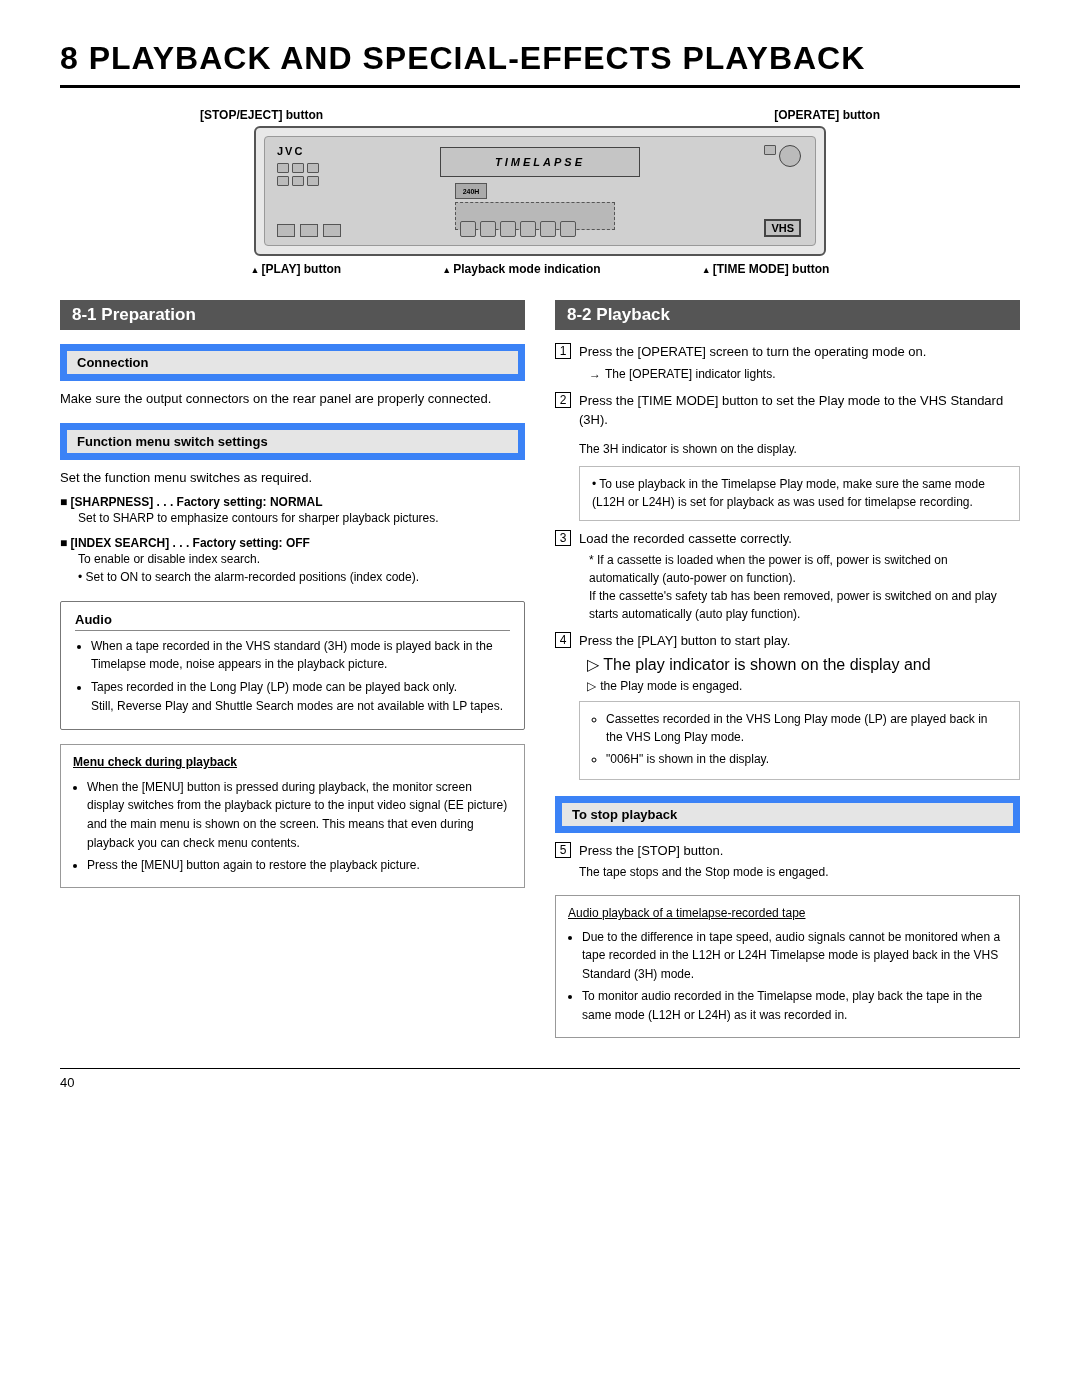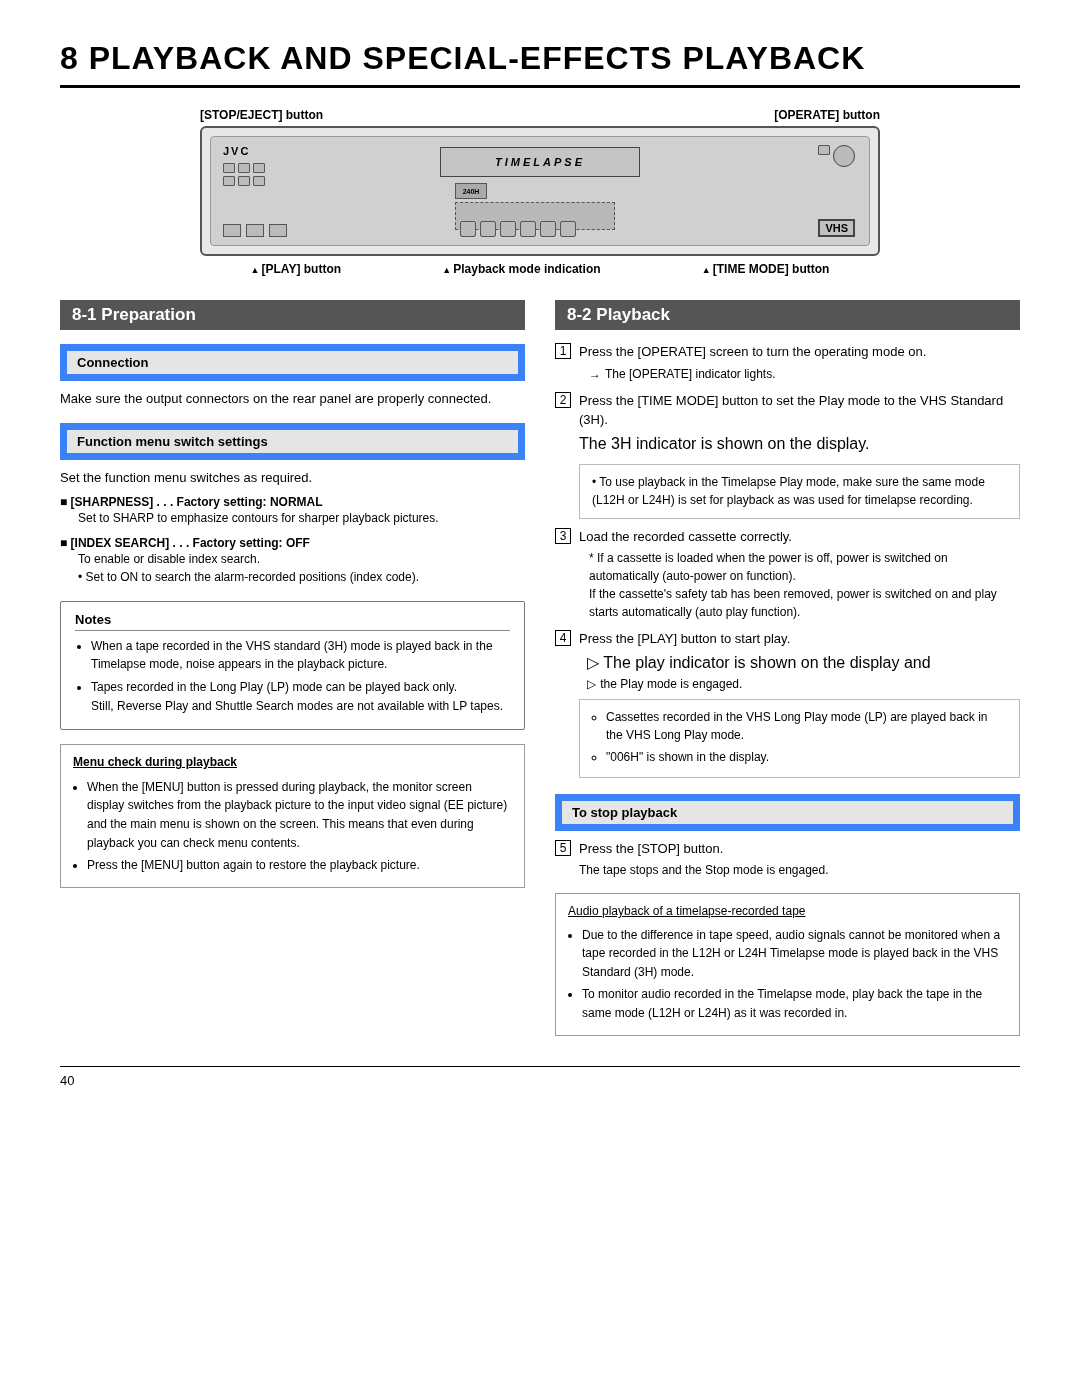--- a/index.html
+++ b/index.html
@@ -34,21 +34,21 @@
     }
     .diagram-labels-top {
       display: flex;
       justify-content: space-between;
       width: 680px;
       margin-bottom: 4px;
       font-size: 12px;
       font-weight: bold;
     }
     .vcr-diagram {
-      width: 680px;
+      width: 572px;
       height: 130px;
       border: 2px solid #555;
       background: #e8e8e8;
       position: relative;
       border-radius: 6px;
     }
     
     .vcr-inner {
       position: absolute;
       top: 8px; left: 8px; right: 8px; bottom: 8px;
@@ -353,21 +353,21 @@
         <p class="indented">Set to SHARP to emphasize contours for sharper playback pictures.</p>
       </div>
 
       <div style="margin-top:8px;">
         <p class="bold-label">■ [INDEX SEARCH] . . . Factory setting: OFF</p>
         <p class="indented">To enable or disable index search.</p>
         <p class="indented">• Set to ON to search the alarm-recorded positions (index code).</p>
       </div>
 
       <div class="notes-box">
-        <div class="notes-title">Notes</div>
+        <div class="notes-title">Audio</div>
         <ul>
           <li>When a tape recorded in the VHS standard (3H) mode is played back in the Timelapse mode, noise appears in the playback picture.</li>
           <li>Tapes recorded in the Long Play (LP) mode can be played back only.<br>Still, Reverse Play and Shuttle Search modes are not available with LP tapes.</li>
         </ul>
       </div>
 
       <div class="menu-check-box">
         <div class="menu-check-title">Menu check during playback</div>
         <ul style="list-style: disc; padding-left:14px;">
           <li>When the [MENU] button is pressed during playback, the monitor screen display switches from the playback picture to the input video signal (EE picture) and the main menu is shown on the screen. This means that even during playback you can check menu contents.</li>
@@ -389,21 +389,21 @@
               <span class="arrow-right"></span>
               <span>The [OPERATE] indicator lights.</span>
             </div>
           </div>
         </li>
 
         <li style="margin-top:4px;">
           <div class="step-num">2</div>
           <div class="step-content">
             <span>Press the [TIME MODE] button to set the Play mode to the VHS Standard (3H).</span>
-            <div style="font-size:16px;margin-top:2px;">The 3H indicator is shown on the display.</div>
+            <div style="font-size:12px;margin-top:10px;">The 3H indicator is shown on the display.</div>
             <div class="bullet-box">
               • To use playback in the Timelapse Play mode, make sure the same mode (L12H or L24H) is set for playback as was used for timelapse recording.
             </div>
           </div>
         </li>
 
         <li style="margin-top:4px;">
           <div class="step-num">3</div>
           <div class="step-content">
             <span>Load the recorded cassette correctly.</span>

